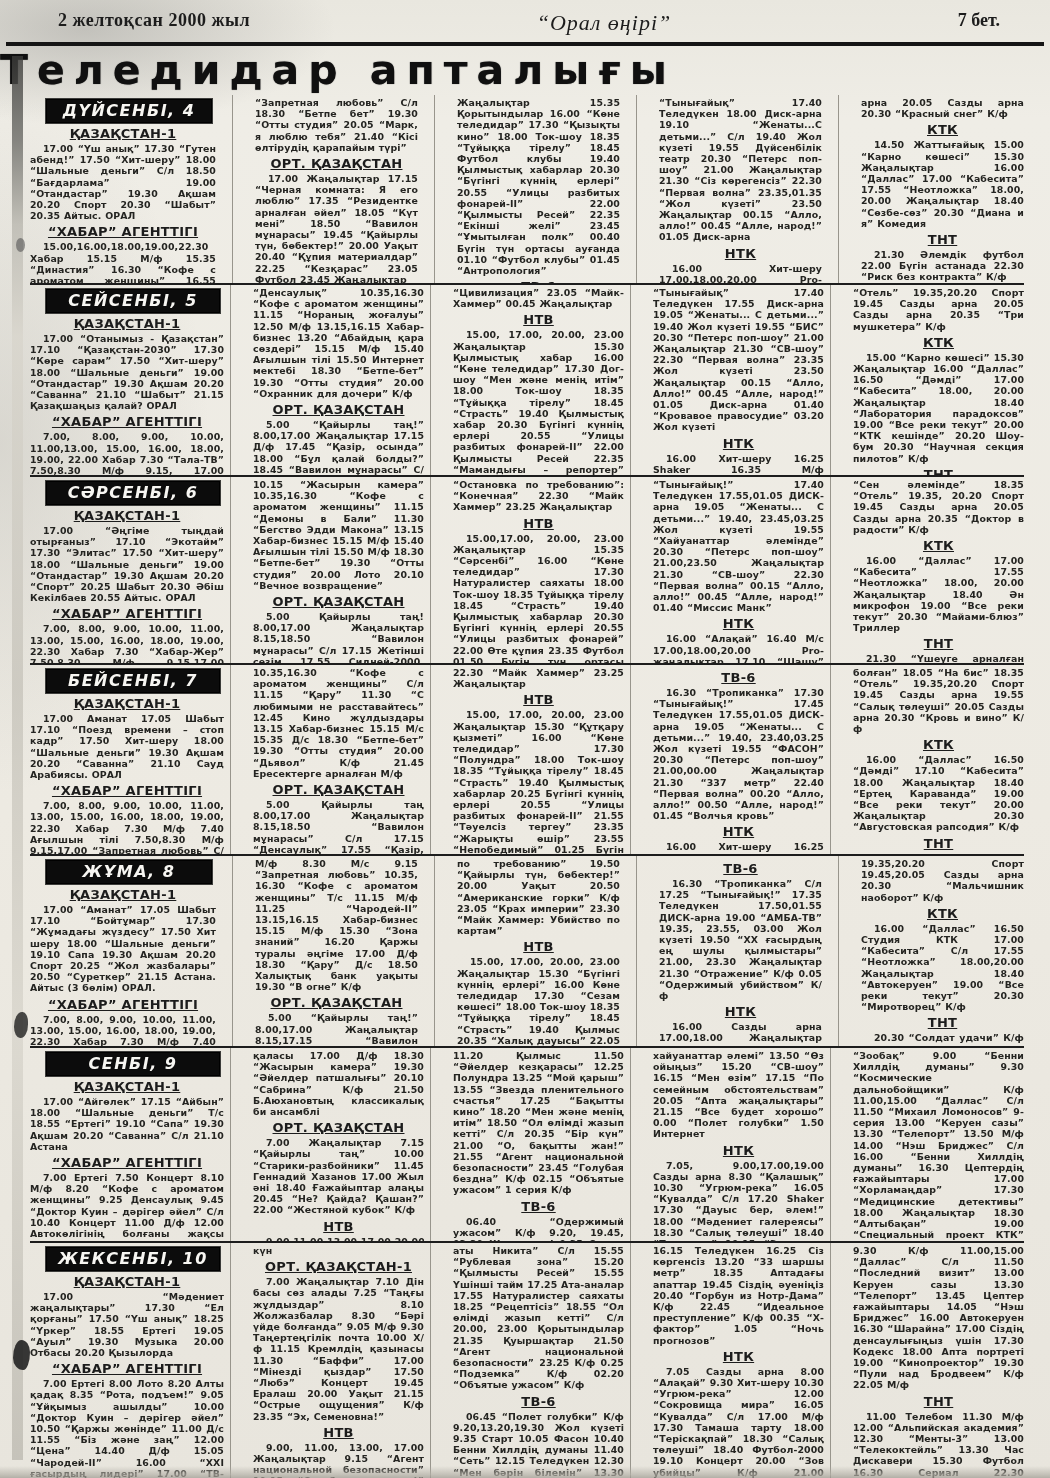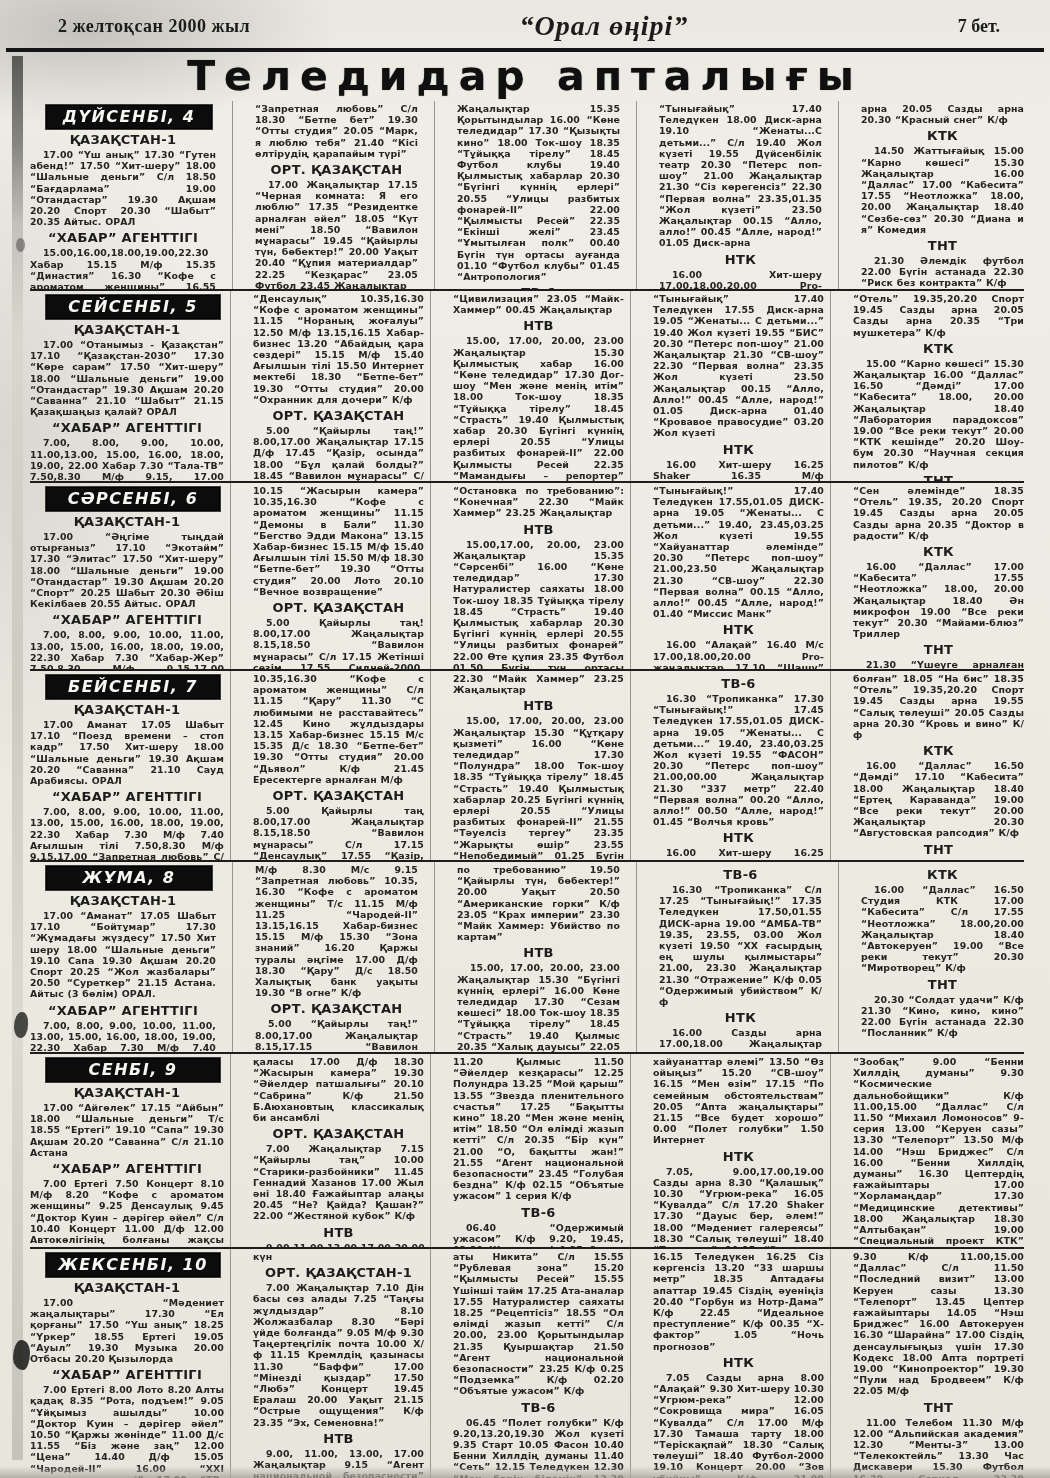--- a/index.html
+++ b/index.html
@@ -16,27 +16,27 @@
   .edge-strip{position:absolute;left:12px;top:56px;width:11px;height:1404px;
     background:linear-gradient(180deg,#3a3a38 0%,#6b6b66 6%,#b9b7af 12%,#d8d5cc 20%,#c7c4bb 45%,#d8d5cc 70%,#bdbab1 100%);
     opacity:.8;}
   .blob1{position:absolute;left:14px;top:1012px;width:14px;height:26px;background:#2c2c2a;border-radius:60% 40% 55% 45%;opacity:.85;}
   .blob2{position:absolute;left:13px;top:1340px;width:17px;height:30px;background:#222;border-radius:50% 50% 40% 60%/60% 40% 60% 40%;opacity:.9;}
   .blob3{position:absolute;left:16px;top:238px;width:9px;height:14px;background:#555;border-radius:50%;opacity:.6;}
   .bottom-edge{position:absolute;left:0;bottom:0;width:100%;height:12px;
     background:linear-gradient(180deg,rgba(0,0,0,0),#b5b2a9 70%,#9c9990);opacity:.7;}
 
   
-  .masthead{position:relative;display:flex;justify-content:space-between;align-items:center;
+  .masthead{position:relative;display:flex;justify-content:space-between;align-items:flex-start;
     padding:10px 44px 6px 52px;border-bottom:4px solid #151515;margin:0 6px;}
   .m-date{font-family:"Liberation Serif","DejaVu Serif",serif;font-weight:bold;font-size:18px;letter-spacing:.5px;}
-  .m-paper{font-family:"Liberation Serif","DejaVu Serif",serif;font-weight:bold;font-style:italic;font-size:28px;letter-spacing:1px;}
+  .m-paper{font-family:"Liberation Serif","DejaVu Serif",serif;font-weight:normal;font-style:italic;font-size:22px;letter-spacing:1px;}
   .m-page{font-family:"Liberation Serif","DejaVu Serif",serif;font-weight:bold;font-size:18px;}
 
-  .big-title{text-align:center;font-weight:bold;font-size:41px;line-height:46px;
+  .big-title{font-weight:bold;font-size:41px;line-height:46px;
     letter-spacing:9px;color:#101010;margin:1px 0 2px 0;
     text-shadow:0 0 1px rgba(20,20,20,.65);}
 
   
   .tv-grid{position:relative;margin:0 26px 0 30px;}
   .band{display:grid;grid-template-columns:repeat(5,1fr);column-gap:6px;overflow:hidden;}
   .band + .band{border-top:2px solid #1d1d1d;}
   .band:nth-child(1){height:188px;gap:16px;}
   .band:nth-child(2){height:190px;}
   .band:nth-child(3){height:186px;}
@@ -45,21 +45,21 @@
   .band:nth-child(6){height:193px;}
   .band:nth-child(7){height:240px;}
   .cell{overflow:hidden;padding-top:2px;min-width:0;}
   .cell + .cell{border-left:1px solid #98958c;padding-left:22px;}
 
   .day-banner{margin:2px 4px 3px 16px;background:#0c0c0c;color:#f7f6f2;
     border:1px solid #000;outline:1px solid #3c3c3a;
     font-weight:bold;font-style:italic;font-size:16px;line-height:22px;
     text-align:center;letter-spacing:1.5px;}
   .channel{font-weight:bold;font-size:13px;line-height:16px;text-align:center;
-    letter-spacing:.3px;margin:3px 0 1px 0;}
+    letter-spacing:.3px;margin:3px 0 1px 0;text-decoration:underline;}
   .para{font-size:9.4px;line-height:11.2px;text-align:justify;font-weight:bold;
     color:#242421;letter-spacing:.1px;word-spacing:.4px;margin:0;}
   .para.indent{text-indent:13px;}
 </style>
 </head>
 <body>
 
 <div class="page">
   <div class="edge-strip"></div>
   <div class="blob1"></div>
@@ -219,20 +219,21 @@
           <div class="channel">НТВ</div>
           <div class="para indent">15.00, 17.00, 20.00, 23.00 Жаңалықтар 15.30 “Бүгінгі күннің ерлері” 16.00 Көне теледидар 17.30 “Сезам көшесі” 18.00 Ток-шоу 18.35 “Тұйыққа тірелу” 18.45 “Страсть” 19.40 Қылмыс 20.35 “Халық дауысы” 22.05 “О, бақытты жан!” 23.55 “Әйелдер кезқарасы” 00.30 “Американский оборотень в Париже” К/ф</div>
         </div>
         <div class="cell">
           <div class="channel">ТВ-6</div>
           <div class="para indent">16.30 “Тропиканка” С/л 17.25 “Тынығайық!” 17.35 Теледүкен 17.50,01.55 ДИСК-арна 19.00 “АМБА-ТВ” 19.35, 23.55, 03.00 Жол күзеті 19.50 “XX ғасырдың ең шулы қылмыстары” 21.00, 23.30 Жаңалықтар 21.30 “Отражение” К/ф 0.05 “Одержимый убийством” К/ф</div>
           <div class="channel">НТК</div>
           <div class="para indent">16.00 Сазды арна 17.00,18.00 Жаңалықтар 17.05 Ауа райы 17.10 “Шашу” 17.45 “Европа бүгін” 18.05 “Қалашық” 18.35 “Соковыжималка”</div>
         </div>
         <div class="cell">
+          <div class="para">19.35,20.20 Спорт 19.45,20.05 Сазды арна 20.30 “Мальчишник наоборот” К/ф</div>
           <div class="channel">КТК</div>
           <div class="para indent">16.00 “Даллас” 16.50 Студия КТК 17.00 “Кабесита” С/л 17.55 “Неотложка” 18.00,20.00 Жаңалықтар 18.40 “Автокеруен” 19.00 “Все реки текут” 20.30 “Миротворец” К/ф</div>
           <div class="channel">ТНТ</div>
           <div class="para indent">20.30 “Солдат удачи” К/ф 21.30 “Кино, кино, кино” 22.00 Бүгін астанада 22.30 “Посланник” К/ф</div>
         </div>
       </div>
       <div class="band">
         <div class="cell">
           <div class="day-banner">СЕНБІ, 9</div>
           <div class="channel">ҚАЗАҚСТАН-1</div>

